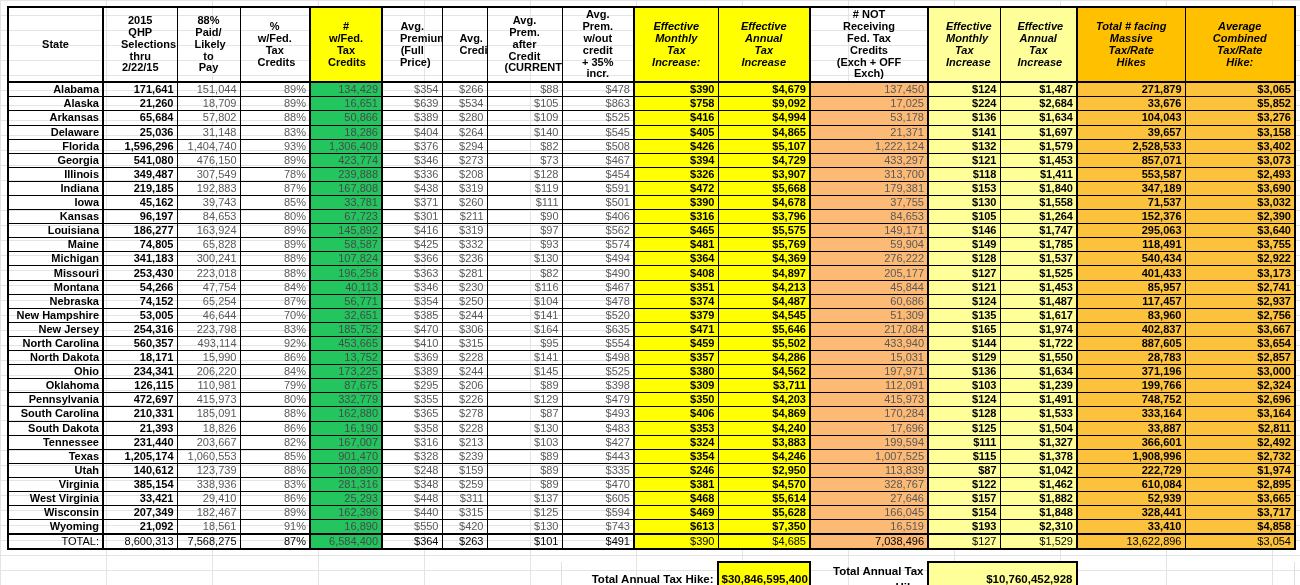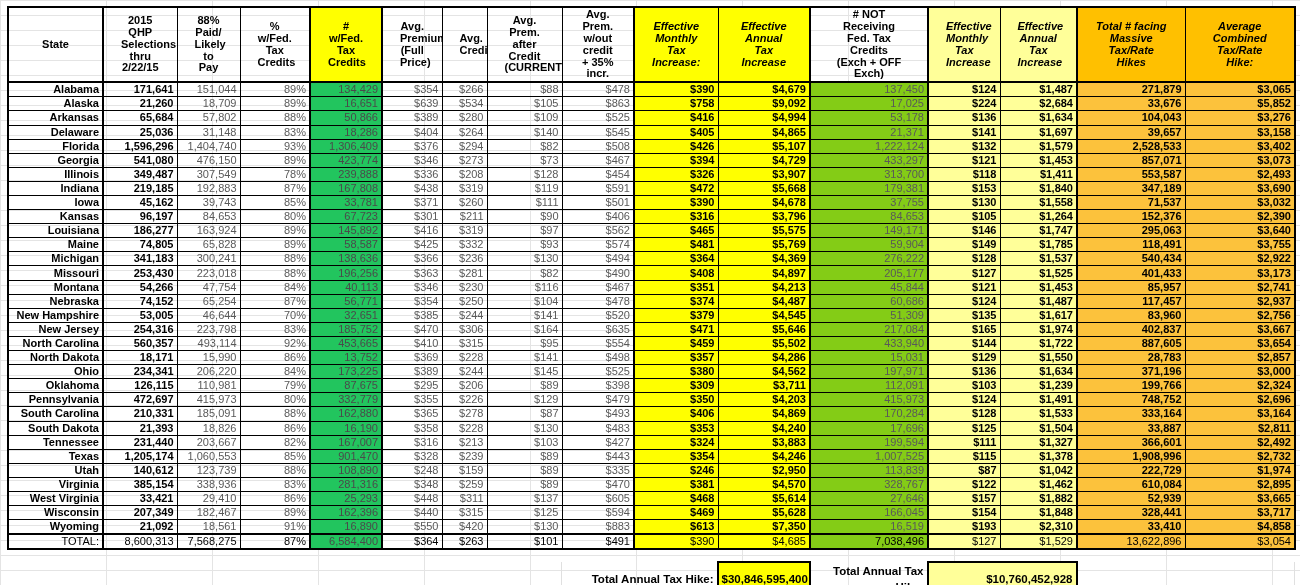--- a/index.html
+++ b/index.html
@@ -25,21 +25,21 @@
   }
   #main-table tbody td{height:13.1px;line-height:13px;text-align:right;}
   
   .bl2{border-left-width:2px !important;}
   
   .c-state{font-weight:bold;color:#000;}
   .c-bold{font-weight:bold;color:#000;}
   .c-gray{color:#595959;}
   .c-yell{background:#22c55e;color:#4a4a4a;}
   .c-yb{background:#ffff00;color:#000;font-weight:bold;}
-  .c-pale{background:#84cc16;color:#595959;}
+  .c-pale{background:#fdba74;color:#595959;}
   .c-pb{background:#ffff99;color:#000;font-weight:bold;}
   .c-ob{background:#fcc23c;color:#000;font-weight:bold;}
   .hdr-yellow{background:#ffff00;}
   .hdr-pale{background:#ffff99;font-style:italic;}
   .hdr-yellow-i{background:#ffff00;font-style:italic;}
   .hdr-orange{background:#ffc000;font-style:italic;}
   #main-table tr.total-row td{border-top:2px solid #000;font-weight:normal;}
   #main-table tr.total-row td.c-gray, #main-table tr.total-row td.c-pale{color:#000;}
   
   #footer-table{position:absolute;left:7px;top:561px;width:1288px;}
@@ -335,21 +335,21 @@
         <td class="c-pb bl2">$149</td>
         <td class="c-pb">$1,785</td>
         <td class="c-ob bl2">118,491</td>
         <td class="c-ob">$3,755</td>
       </tr>
       <tr>
         <td class="c-state">Michigan</td>
         <td class="c-bold bl2">341,183</td>
         <td class="c-gray">300,241</td>
         <td class="c-gray">88%</td>
-        <td class="c-yell bl2">138,636</td>
+        <td class="c-yell bl2">107,824</td>
         <td class="c-gray bl2">$366</td>
         <td class="c-gray">$236</td>
         <td class="c-gray">$130</td>
         <td class="c-gray">$494</td>
         <td class="c-yb bl2">$364</td>
         <td class="c-yb">$4,369</td>
         <td class="c-pale bl2">276,222</td>
         <td class="c-pb bl2">$128</td>
         <td class="c-pb">$1,537</td>
         <td class="c-ob bl2">540,434</td>
@@ -681,21 +681,21 @@
       </tr>
       <tr>
         <td class="c-state">Wyoming</td>
         <td class="c-bold bl2">21,092</td>
         <td class="c-gray">18,561</td>
         <td class="c-gray">91%</td>
         <td class="c-yell bl2">16,890</td>
         <td class="c-gray bl2">$550</td>
         <td class="c-gray">$420</td>
         <td class="c-gray">$130</td>
-        <td class="c-gray">$883</td>
+        <td class="c-gray">$743</td>
         <td class="c-yb bl2">$613</td>
         <td class="c-yb">$7,350</td>
         <td class="c-pale bl2">16,519</td>
         <td class="c-pb bl2">$193</td>
         <td class="c-pb">$2,310</td>
         <td class="c-ob bl2">33,410</td>
         <td class="c-ob">$4,858</td>
       </tr>
       <tr class="total-row">
         <td class="c-state">TOTAL:</td>

